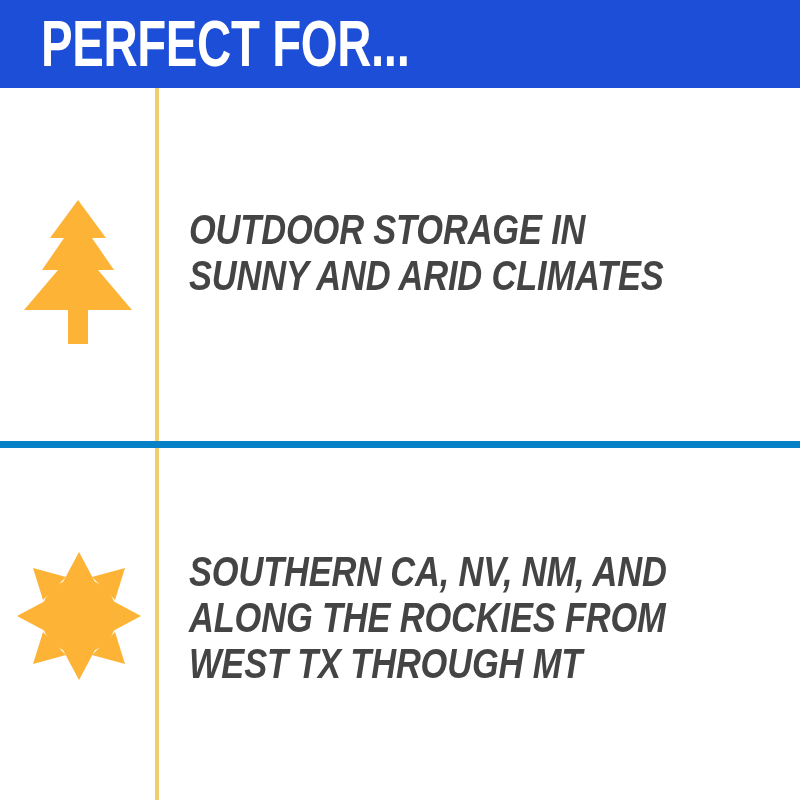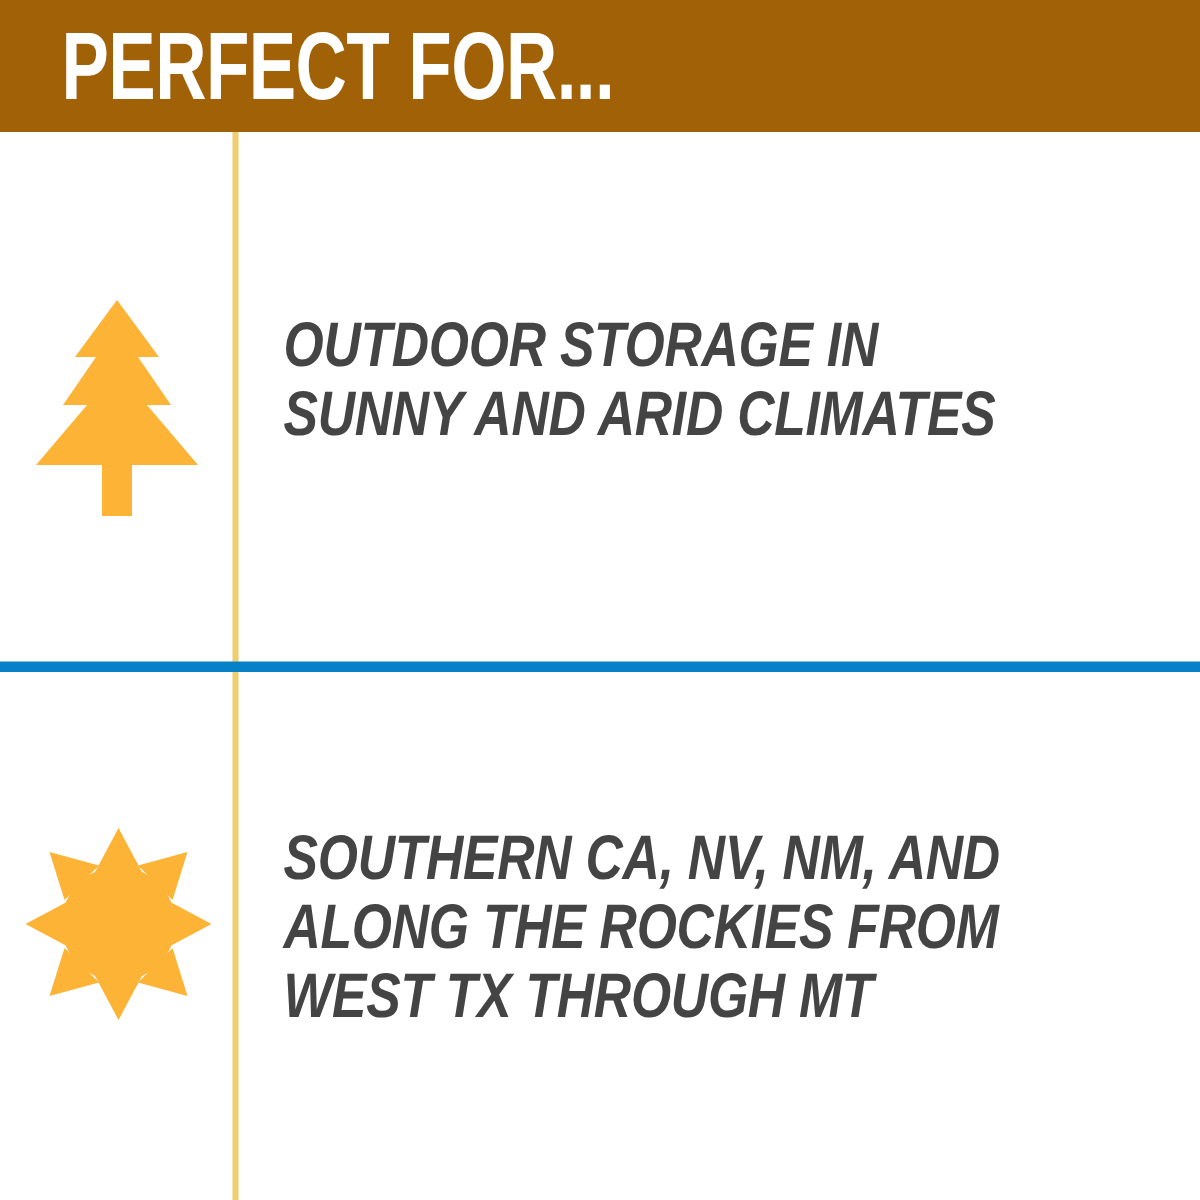--- a/index.html
+++ b/index.html
@@ -21,21 +21,21 @@
     background: #ffffff;
   }
 
   
   .header-banner {
     position: absolute;
     left: 0;
     top: 0;
     width: 800px;
     height: 88px;
-    background: #a16207;
+    background: #1d4ed8;
     box-sizing: border-box;
   }
   .header-title {
     position: absolute;
     left: 41px;
     top: 8px;
     color: #ffffff;
     font-family: "Liberation Sans Narrow", "Liberation Sans", sans-serif;
     font-size: 64px;
     line-height: 72px;

